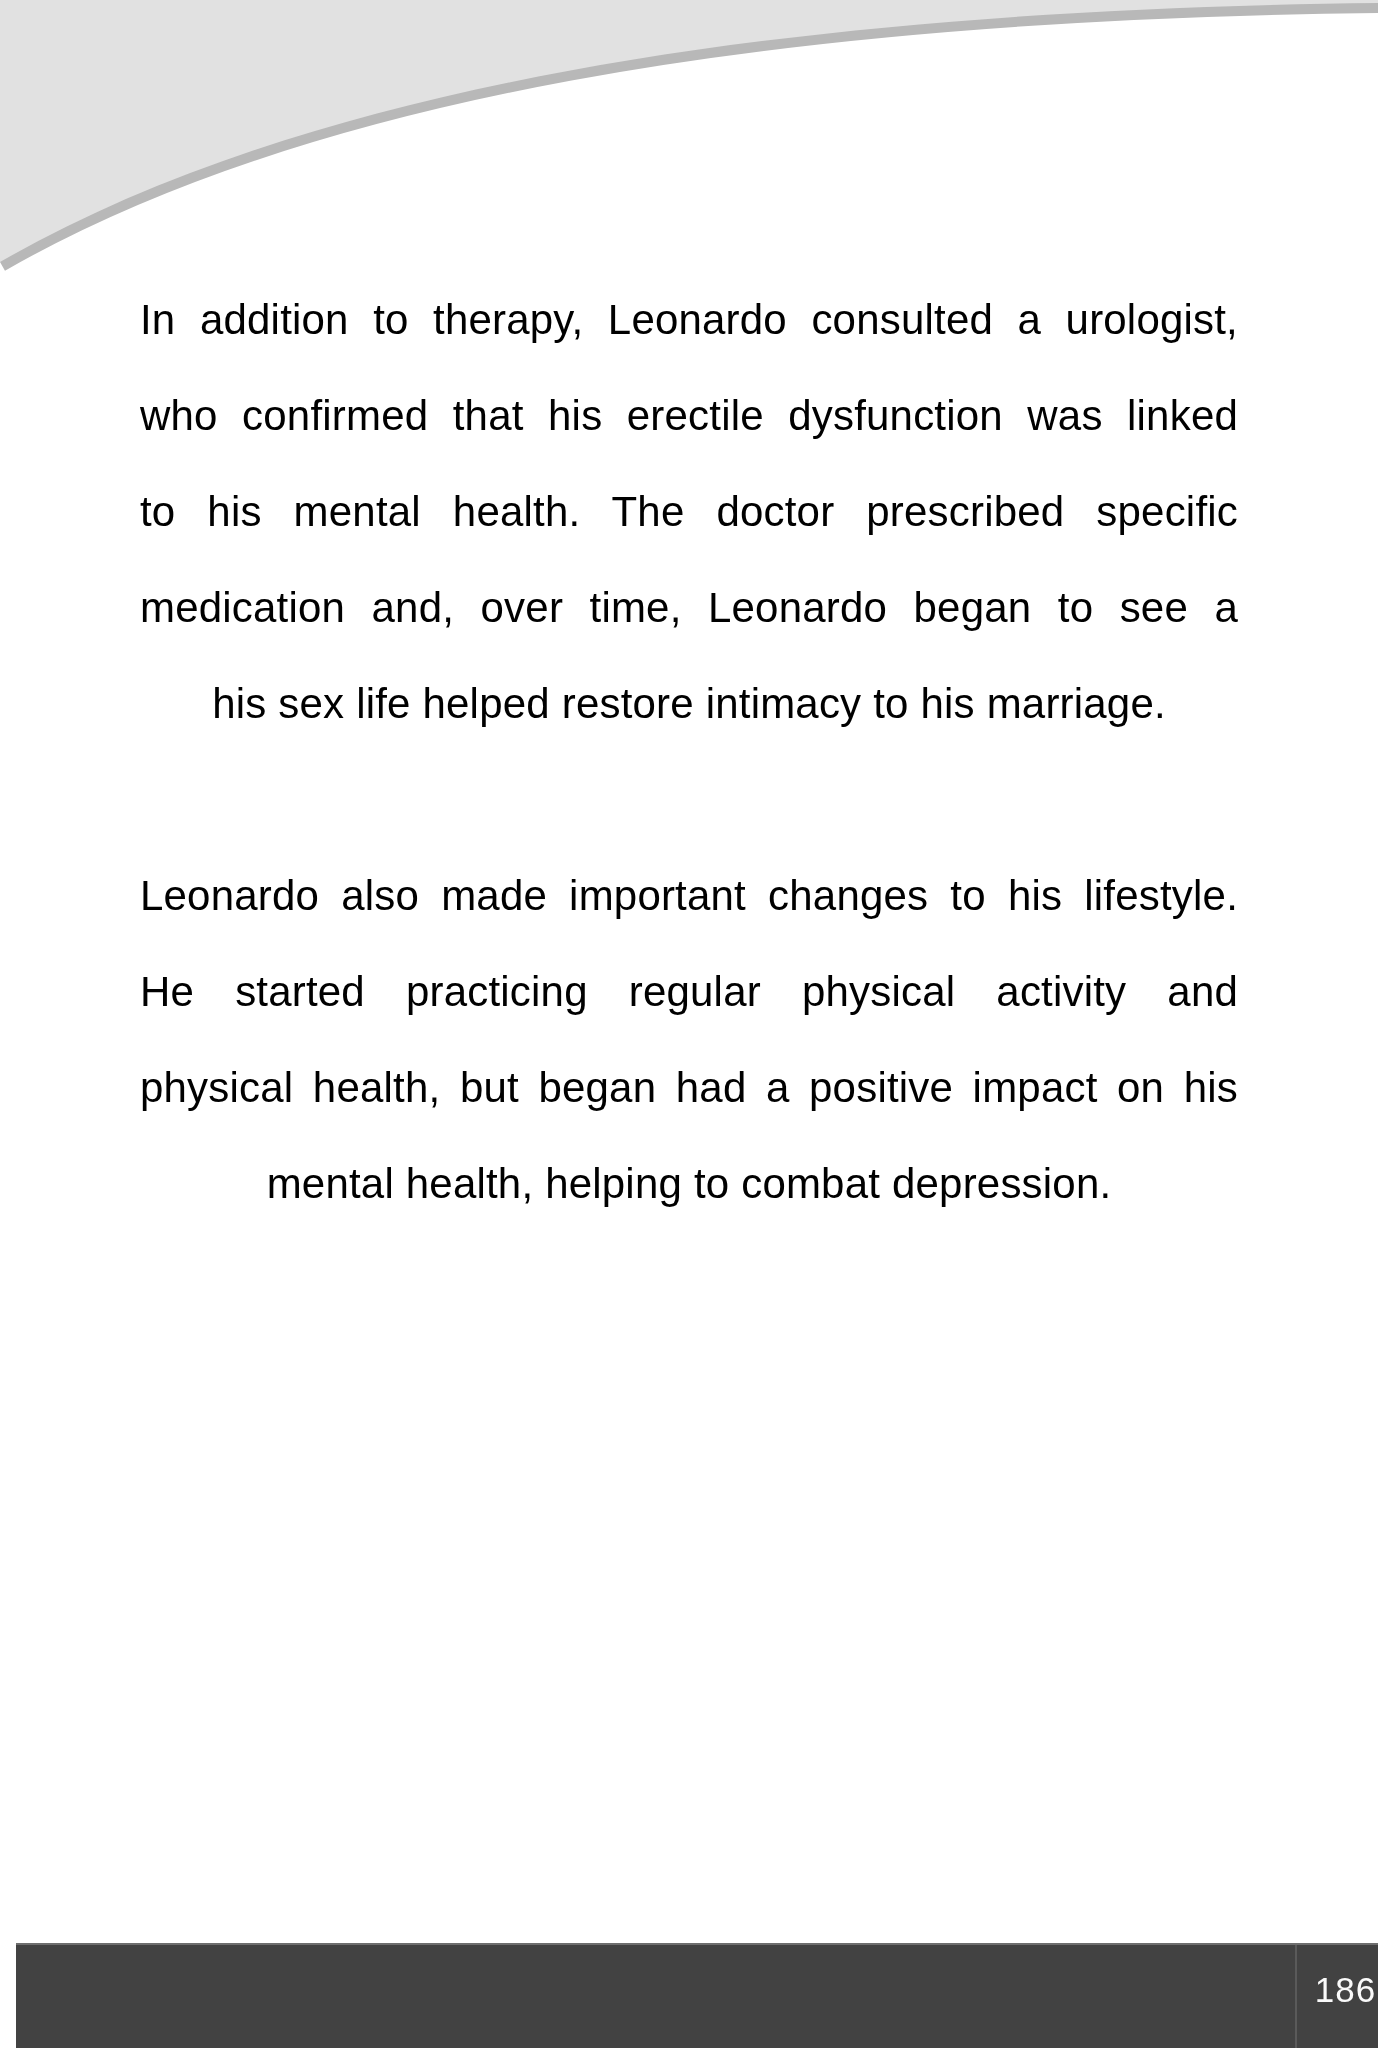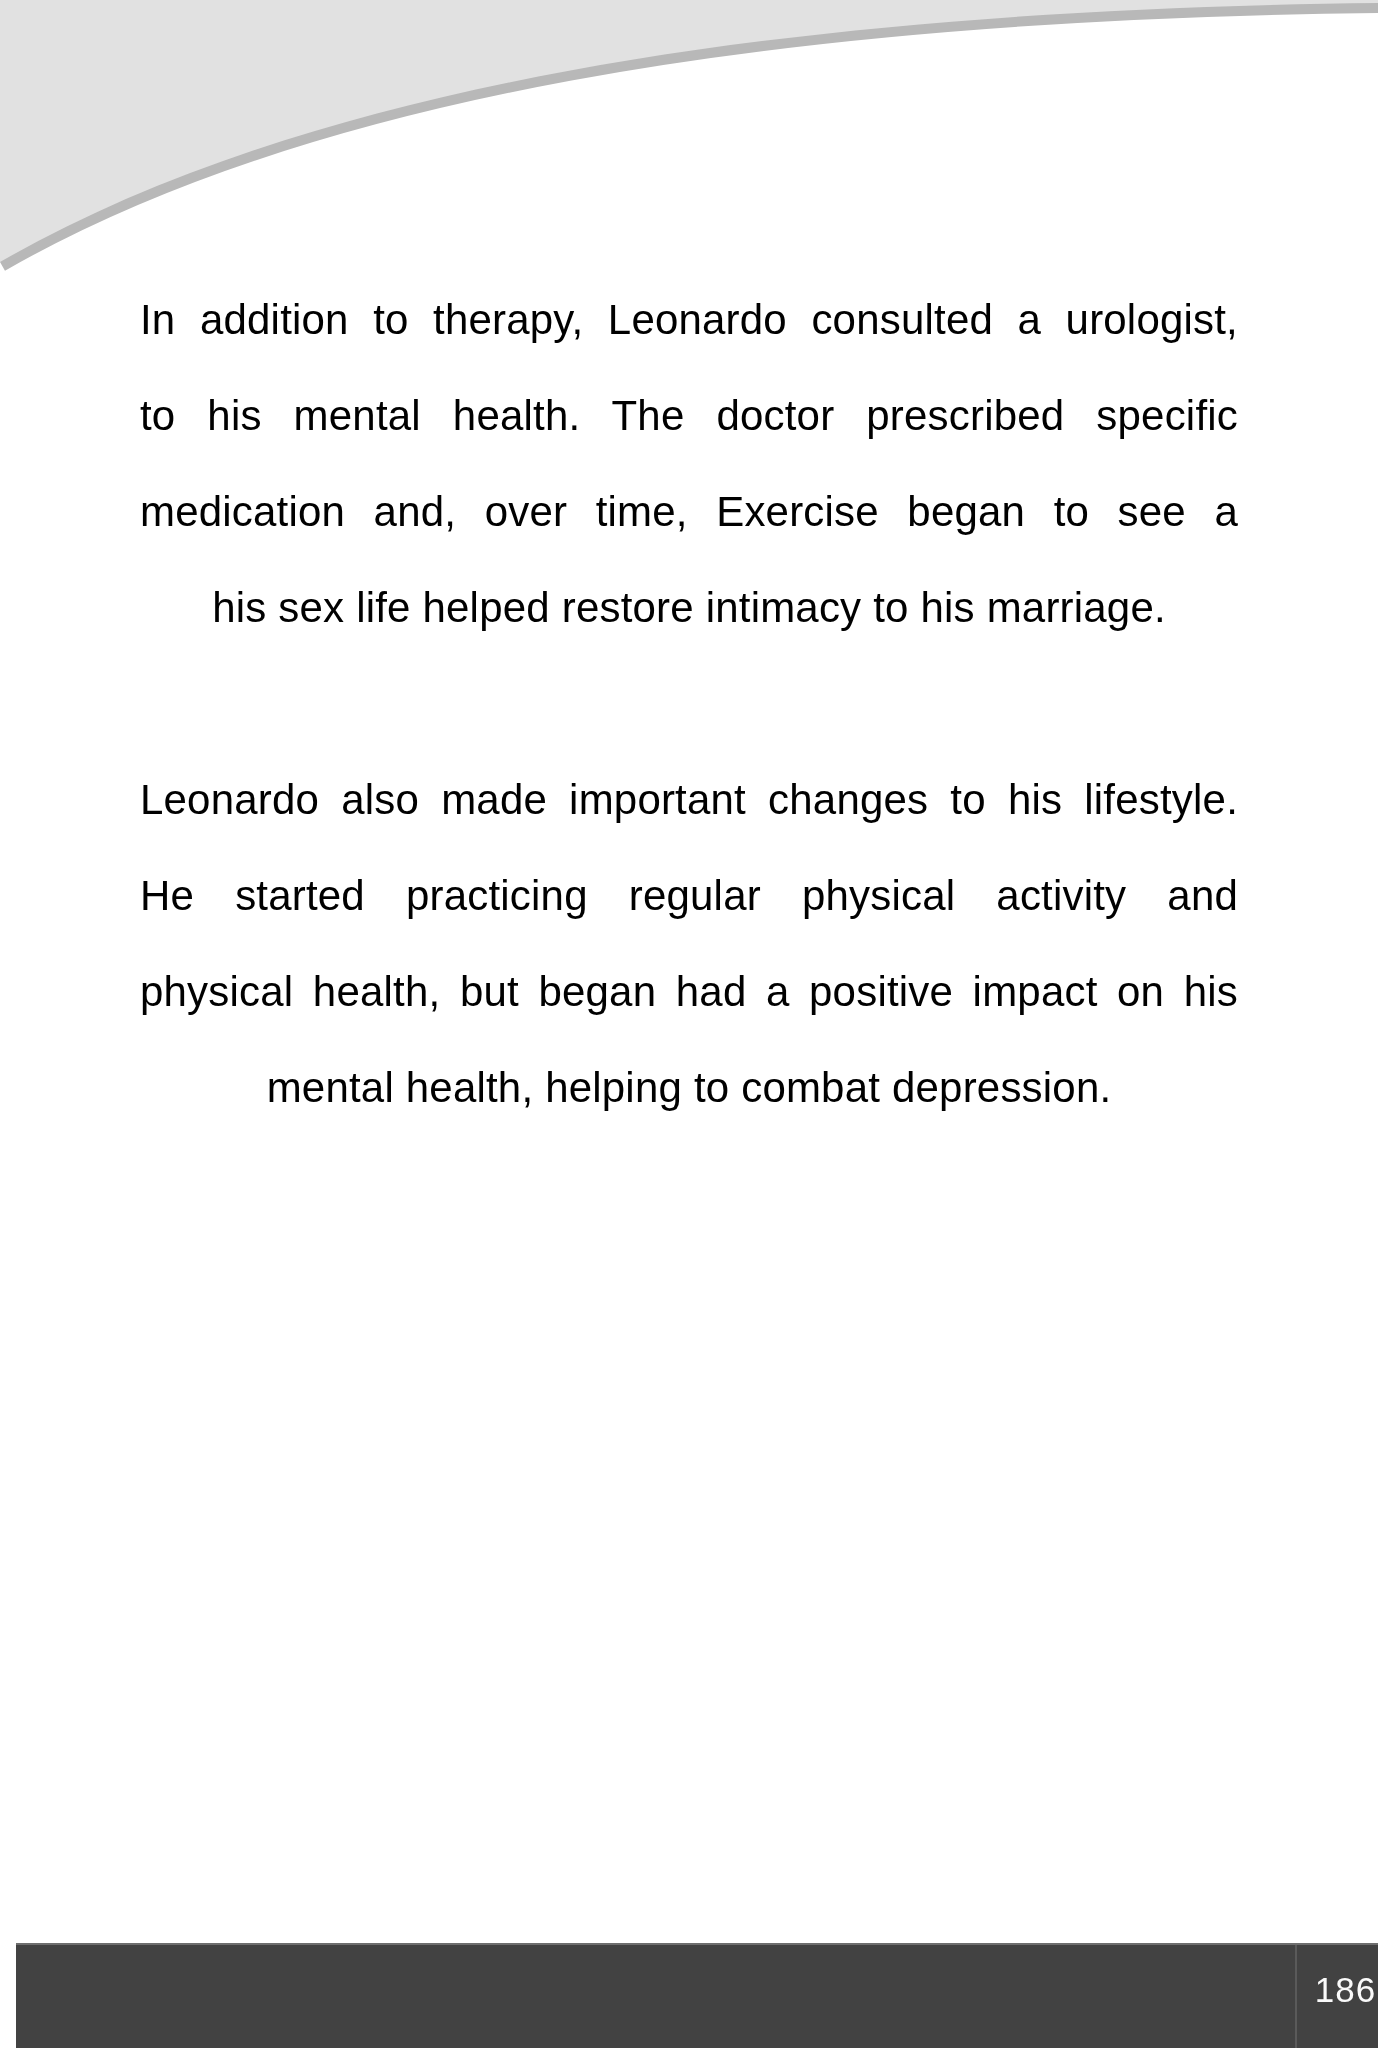--- a/index.html
+++ b/index.html
@@ -89,22 +89,23 @@
 <body style="--text-color: #000000; --footer-bg: #424242; --footer-hairline: #6e6e6e; --footer-divider: #5a5a5a; --page-number-color: #fafafa; background: rgb(255, 255, 255);">
 
 <svg class="swoosh" viewBox="0 0 1378 320" width="1378" height="320" aria-hidden="true">
   <path d="M0,262 C300,90 760,10 1378,3" fill="none" stroke="#b8b8b8" stroke-width="20"></path>
   <path d="M0,262 C300,90 760,10 1378,3 L1378,0 L0,0 Z" fill="#e1e1e1"></path>
 </svg>
 
 <main class="text-block">
   <div class="paragraph">
       <div class="line j">In addition to therapy, Leonardo consulted a urologist,</div>
+      <div class="line j">who confirmed that his erectile dysfunction was linked</div>
       <div class="line j">to his mental health. The doctor prescribed specific</div>
-      <div class="line j">medication and, over time, Exercise began to see a</div>
+      <div class="line j">medication and, over time, Leonardo began to see a</div>
       <div class="line">his sex life helped restore intimacy to his marriage.</div>
     </div>
   <div class="paragraph">
       <div class="line j">Leonardo also made important changes to his lifestyle.</div>
       <div class="line j">He started practicing regular physical activity and</div>
       <div class="line j">physical health, but began had a positive impact on his</div>
       <div class="line">mental health, helping to combat depression.</div>
     </div>
 </main>
 

